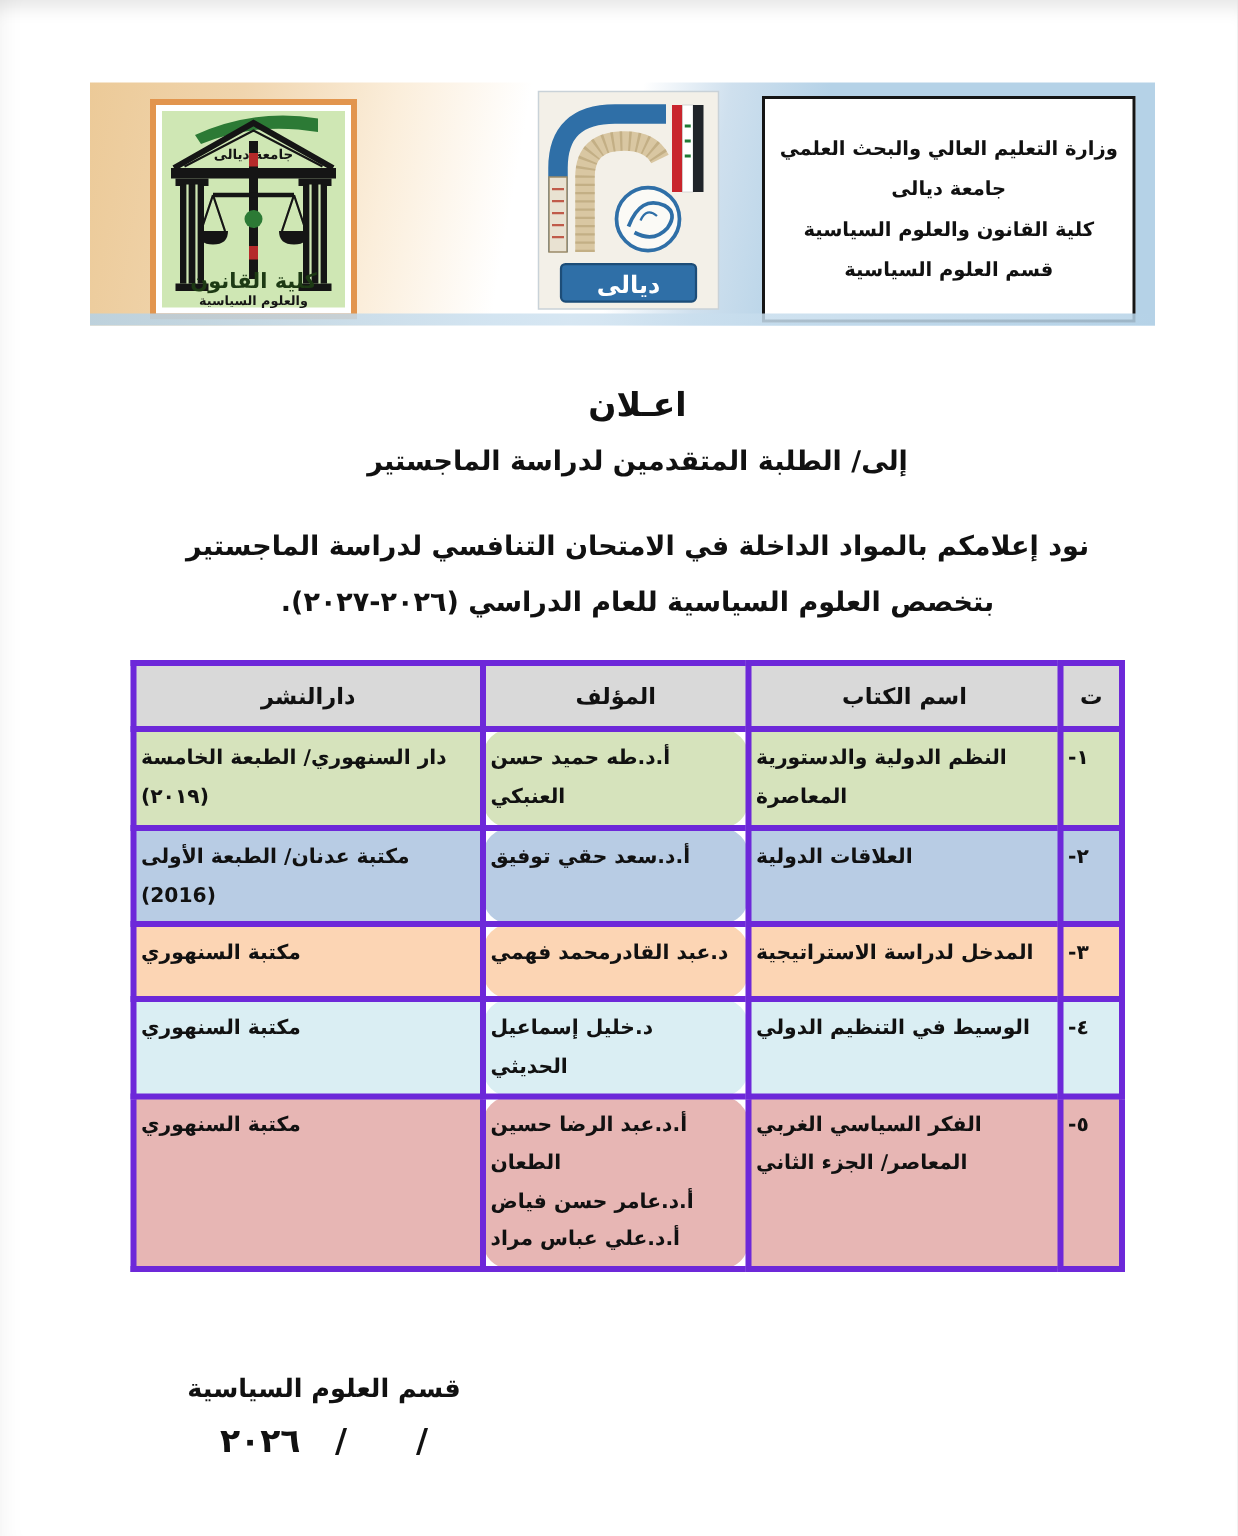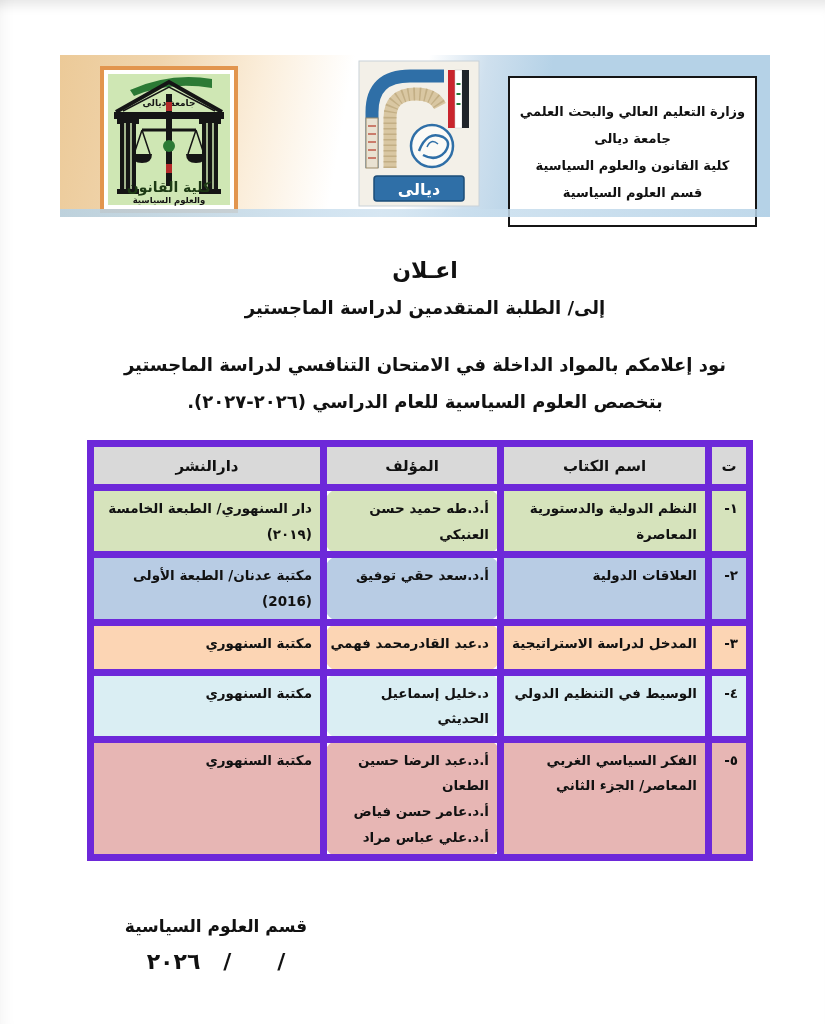--- a/index.html
+++ b/index.html
@@ -17,46 +17,46 @@
     background:linear-gradient(100deg,#ecca98 0%,#f0d5ae 14%,#fbeedb 28%,#ffffff 40%,#ffffff 50%,#cfe0ee 58%,#b5d2e7 67%,#b5d2e7 100%);
   }
   .header-strip::after{
     content:""; position:absolute; left:0; right:0; bottom:0; height:8px;
     background:linear-gradient(90deg,#b5d2e7,#cfe2f0 45%,#b5d2e7);
     opacity:.85;
   }
   .college-logo{ position:absolute; left:40px; top:11px; width:138px; height:147px; }
   .university-logo{ position:absolute; left:298px; top:5px; width:122px; height:147px; }
   .ministry-box{
-    position:absolute; left:448px; top:21px; width:249px; height:151px;
+    position:absolute; left:448px; top:9px; width:249px; height:151px;
     background:#fff; border:2px solid #151515;
     display:flex; flex-direction:column; justify-content:center;
     text-align:center; font-size:13px; font-weight:bold; line-height:27px;
   }
 
   
   .announce{ position:absolute; left:85px; top:258px; width:680px; text-align:center; font-weight:bold; }
   .announce-title{ font-size:22px; margin-bottom:14px; }
   .announce-addressee{ font-size:18px; margin-bottom:36px; }
   .announce-line{ font-size:18px; margin-bottom:16px; }
 
   
   table.books{
     position:absolute; left:87px; top:440px; width:659px;
     border-collapse:collapse; table-layout:fixed;
     border:3px solid #151515;
   }
-  table.books th, table.books td{ border:7px solid #6d28d9; font-weight:bold; }
+  table.books th, table.books td{ border:4px solid #6d28d9; font-weight:bold; }
   table.books th{
     background:#d9d9d9; height:44px; font-size:15px;
     text-align:center; vertical-align:middle; padding:2px 4px;
   }
   table.books td{
     font-size:13.5px; line-height:1.9; vertical-align:top;
-    text-align:right; padding:5px 8px 4px 3px;
+    text-align:left; padding:5px 8px 4px 3px;
   }
   td.cell-no{ text-align:center; padding:6px 2px 4px; }
   td.cell-author{ white-space:pre-line;border-radius:18px; }
   tr.r1{ height:66px; } tr.r2{ height:48px; } tr.r3{ height:50px; }
   tr.r4{ height:46px; } tr.r5{ height:96px; }
 
   
   .footer{ position:absolute; left:100px; top:916px; width:232px; text-align:center; font-weight:bold; }
   .footer-dept{ font-size:17px; }
   .footer-date{ font-size:22px; margin-top:13px; letter-spacing:1px; }

